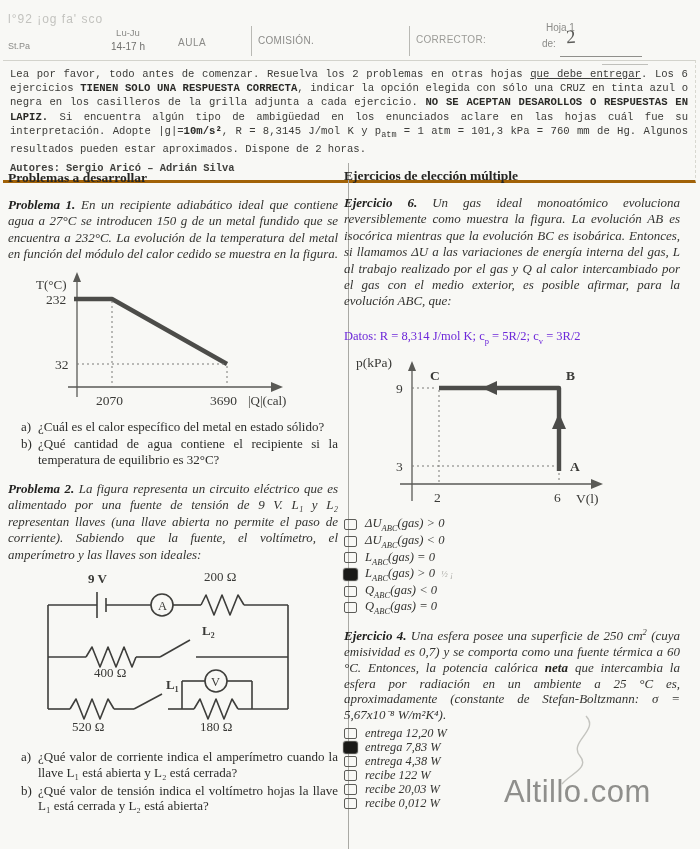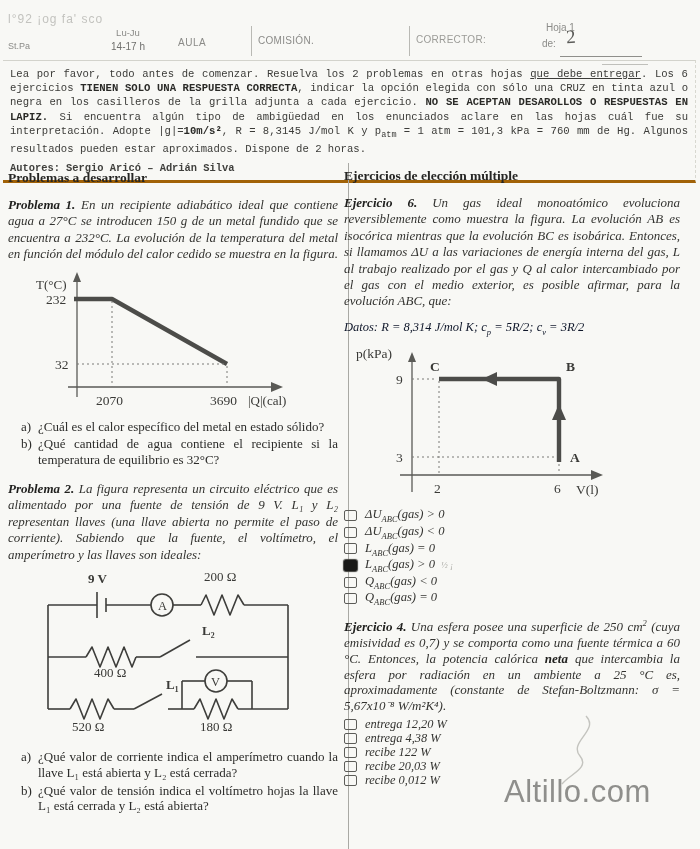--- a/index.html
+++ b/index.html
@@ -33,21 +33,21 @@
   
   .divider{position:absolute;left:348px;top:163px;height:686px;border-left:1px solid #a9a9a4;}
   .colL{position:absolute;left:8px;top:170px;width:330px;}
   .colR{position:absolute;left:344px;top:168px;width:336px;}
   .col-title{font-size:13.5px;font-weight:bold;color:#262624;}
   .para{margin-top:11px;font-size:13px;line-height:16.4px;text-align:justify;color:#333330;font-style:italic;}
   .para b{color:#1f1f1d;}
   .q{display:flex;padding-left:13px;margin-top:2px;font-size:13px;line-height:15.8px;color:#2c2c2a;}
   .q .ql{min-width:17px;}
   .q .qt{text-align:justify;}
-  .datos{font-style:italic;font-size:12.5px;color:#0f172a;margin-top:10px;}
+  .datos{font-size:12.5px;color:#6d28d9;margin-top:19px;}
   sub{font-size:8.5px;} sup{font-size:8.5px;}
 
   
   svg{display:block;}
   svg text{font-family:"Liberation Serif",serif;fill:#3a3a37;}
   .fig-wrap{margin-top:6px;}
   .axis{stroke:#5a5a56;stroke-width:1.3;fill:none;}
   .thick{stroke:#4c4c49;stroke-width:4.4;fill:none;stroke-linejoin:round;}
   .dot{stroke:#7b7b77;stroke-width:1;stroke-dasharray:2,3;fill:none;}
   .wire{stroke:#3e3e3b;stroke-width:1.6;fill:none;stroke-linejoin:round;}
@@ -256,20 +256,24 @@
     <div class="para" style="margin-top:9px;line-height:15.8px;">
       <b>Ejercicio 4.</b><span> Una esfera posee una superficie de 250 cm</span><sup>2</sup><span> (cuya emisividad es 0,7) y se comporta como una fuente térmica a 60 °C. Entonces, la potencia calórica </span><b>neta</b><span> que intercambia la esfera por radiación en un ambiente a 25 °C es, aproximadamente (constante de Stefan-Boltzmann: σ = 5,67x10⁻⁸ W/m²K⁴).</span>
     </div>
 
     <div class="opts" style="margin-top:4px;">
       <div class="opt opt4">
         <span class="cb"></span>
         <span>entrega 12,20 W</span>
       </div>
       <div class="opt opt4">
+        <span class="cb checked"></span>
+        <span>entrega 7,83 W</span>
+      </div>
+      <div class="opt opt4">
         <span class="cb"></span>
         <span>entrega 4,38 W</span>
       </div>
       <div class="opt opt4">
         <span class="cb"></span>
         <span>recibe 122 W</span>
       </div>
       <div class="opt opt4">
         <span class="cb"></span>
         <span>recibe 20,03 W</span>

